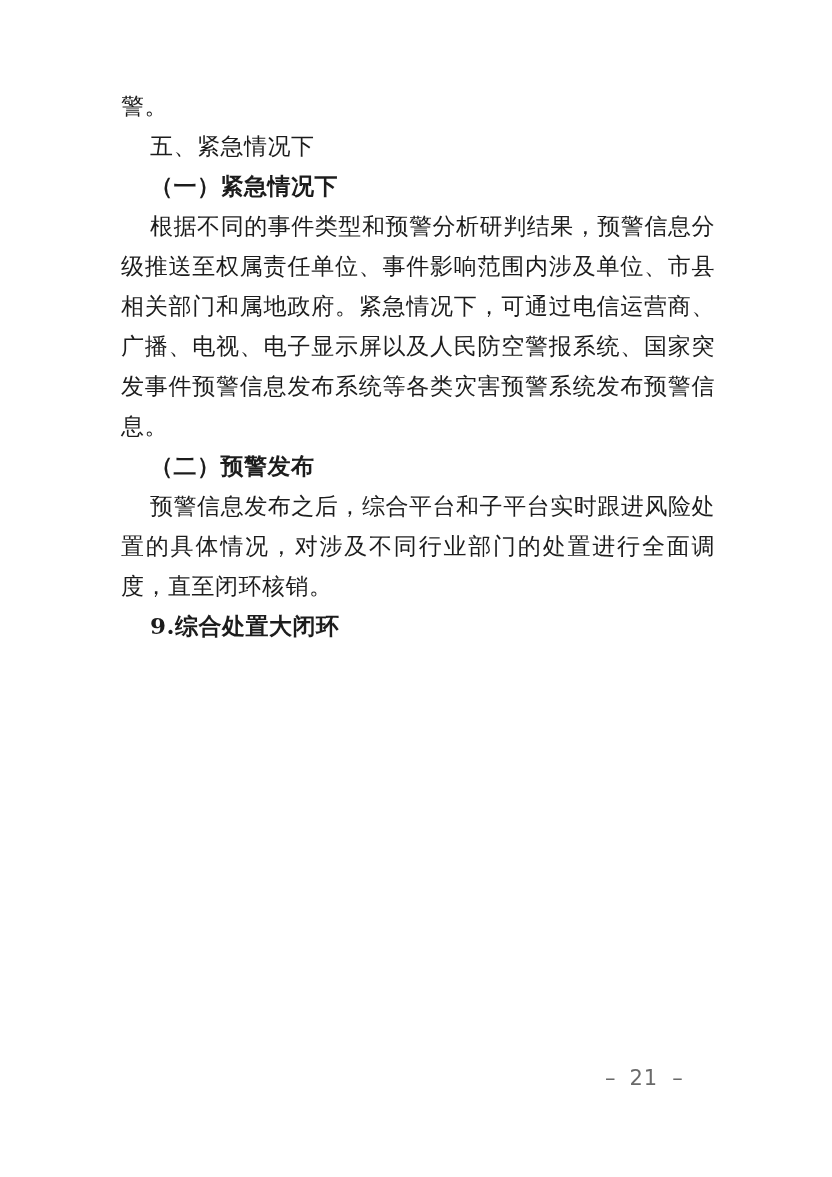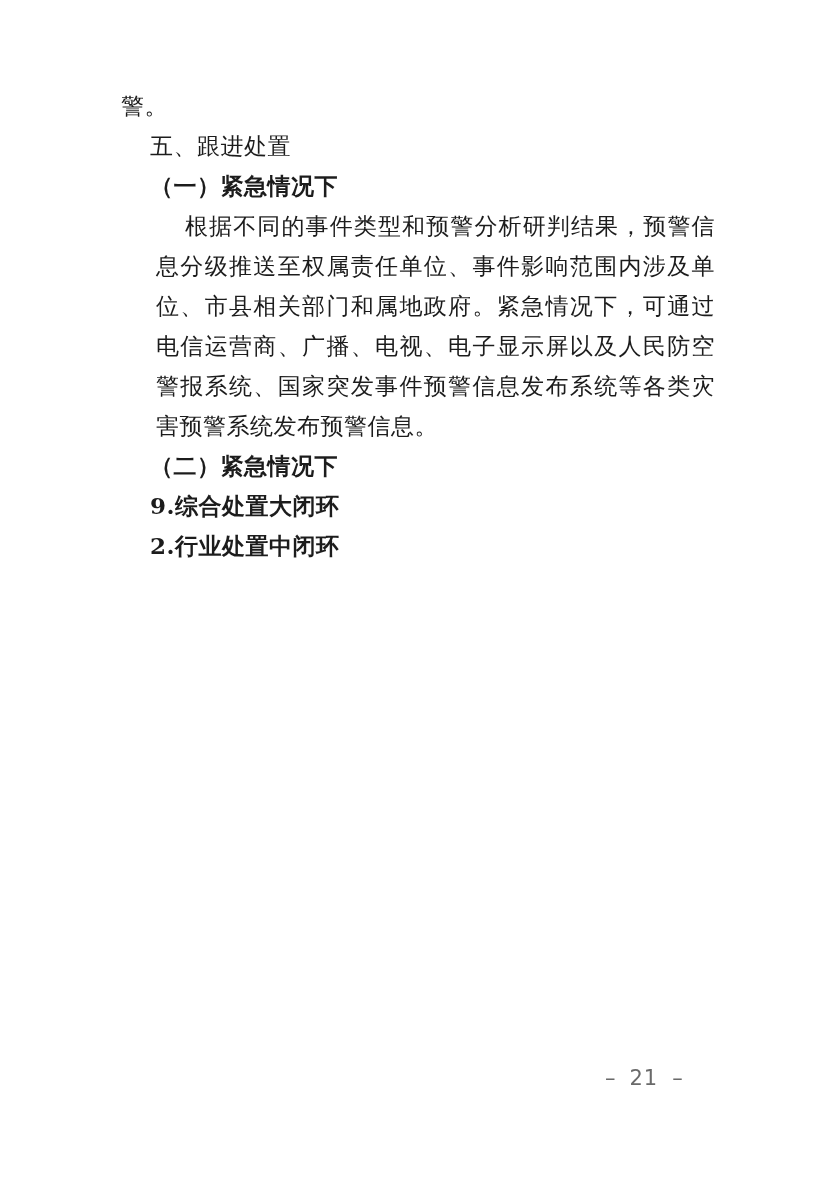--- a/index.html
+++ b/index.html
@@ -28,21 +28,20 @@
     padding: 0;
     font-size: 23px;
     line-height: 40px;
     font-weight: normal;
     text-align: justify;
     text-justify: inter-ideograph;
     letter-spacing: 0.5px;
   }
   .para.indent {
     text-indent: 29px;
-    margin-left: 35px;
   }
   .heading {
     text-align: left;
     padding-left: 29px;
   }
   .heading.h1 {
     font-weight: 400;
   }
   .heading.h2, .heading.h3 {
     font-weight: 700;
@@ -74,26 +73,26 @@
     letter-spacing: 1px;
   }
 </style>
 </head>
 <body>
 
 <div class="page">
   <main class="content">
 
   <p class="para">警。</p>
-      <p class="heading h1">五、跟进处置</p>
+      <p class="heading h1">五、紧急情况下</p>
       <p class="heading h2">（一）紧急情况下</p>
       <p class="para indent">根据不同的事件类型和预警分析研判结果，预警信息分级推送至权属责任单位、事件影响范围内涉及单位、市县相关部门和属地政府。紧急情况下，可通过电信运营商、广播、电视、电子显示屏以及人民防空警报系统、国家突发事件预警信息发布系统等各类灾害预警系统发布预警信息。</p>
-      <p class="heading h2">（二）紧急情况下</p>
+      <p class="heading h2">（二）预警发布</p>
+      <p class="para indent">预警信息发布之后，综合平台和子平台实时跟进风险处置的具体情况，对涉及不同行业部门的处置进行全面调度，直至闭环核销。</p>
       <p class="heading h3">9.综合处置大闭环</p>
-      <p class="heading h3">2.行业处置中闭环</p>
     </main>
 
   <div class="footer">
     <div class="footer-inner">
       <span class="dash">–</span><span class="num">21</span><span class="dash">–</span>
     </div>
   </div>
 </div>
 
 </body></html>

